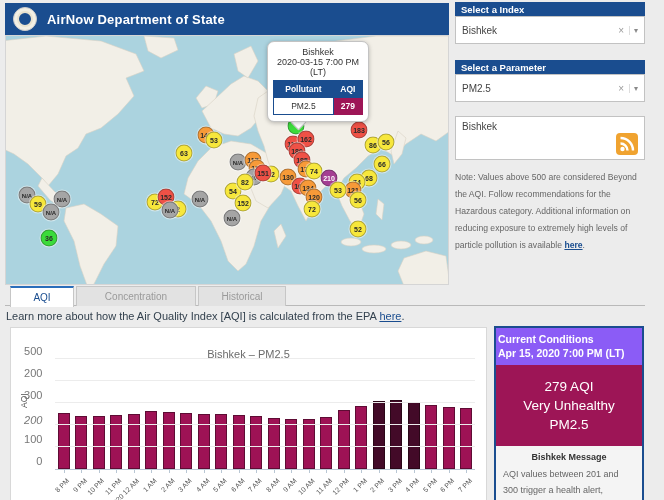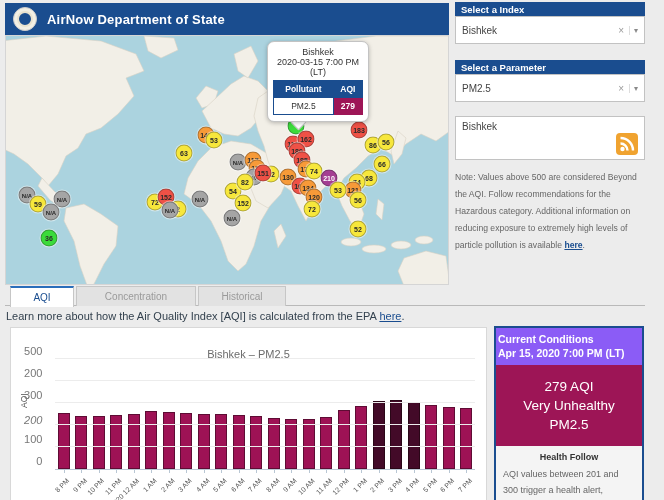--- a/index.html
+++ b/index.html
@@ -471,16 +471,16 @@
   <div class="cc-header">
     <div class="cc-title">Current Conditions</div>
     <div class="cc-date">Apr 15, 2020 7:00 PM (LT)</div>
   </div>
   <div class="cc-aqi-block">
     <div>279 AQI</div>
     <div>Very Unhealthy</div>
     <div>PM2.5</div>
   </div>
   <div class="cc-health">
-    <div class="cc-health-title">Health Follow</div>
+    <div class="cc-health-title">Bishkek Message</div>
     <div class="cc-health-text">AQI values between 201 and 300 trigger a health alert, meaning everyone may experience more serious health effects.</div>
   </div>
 </div>
 
 </body></html>

